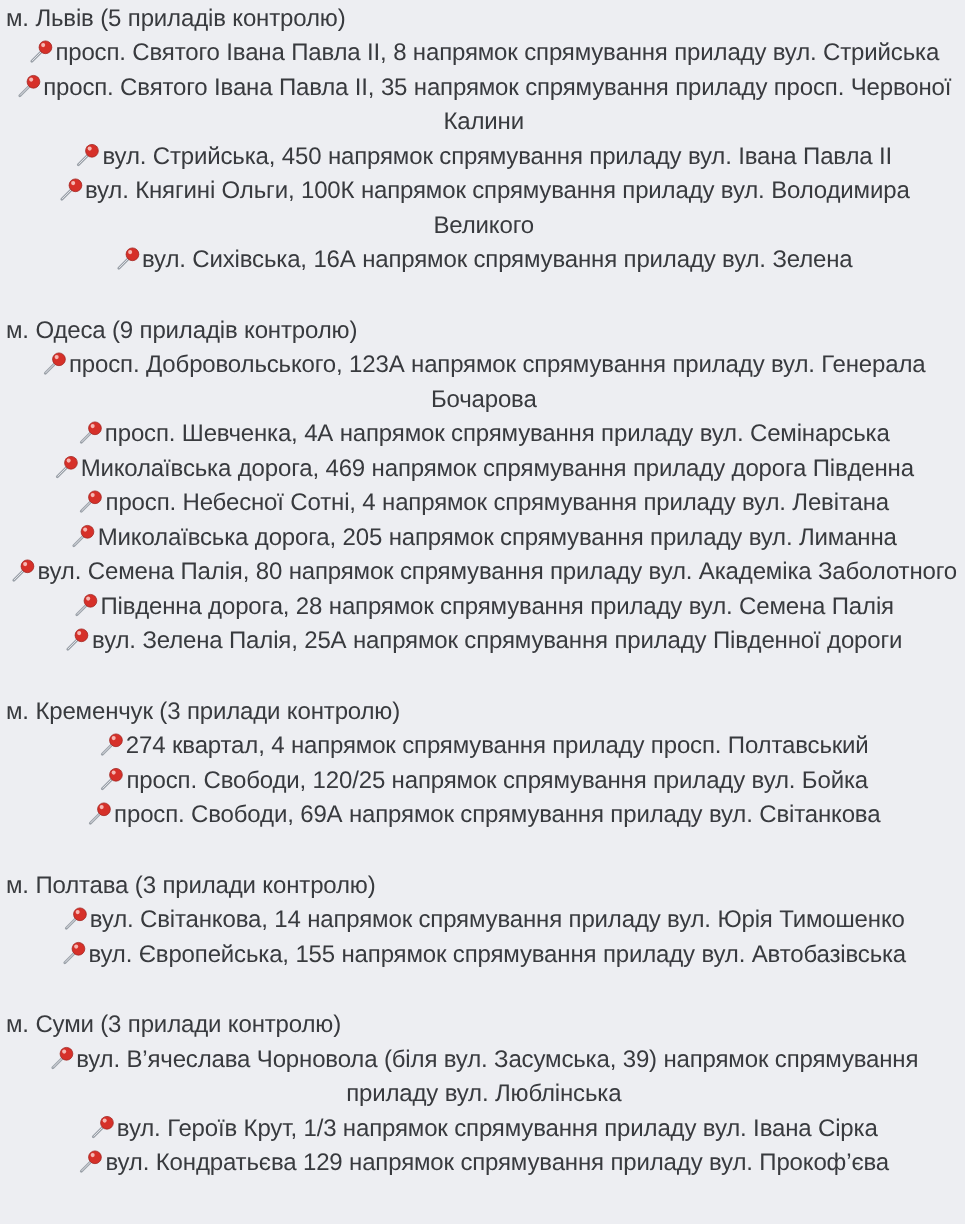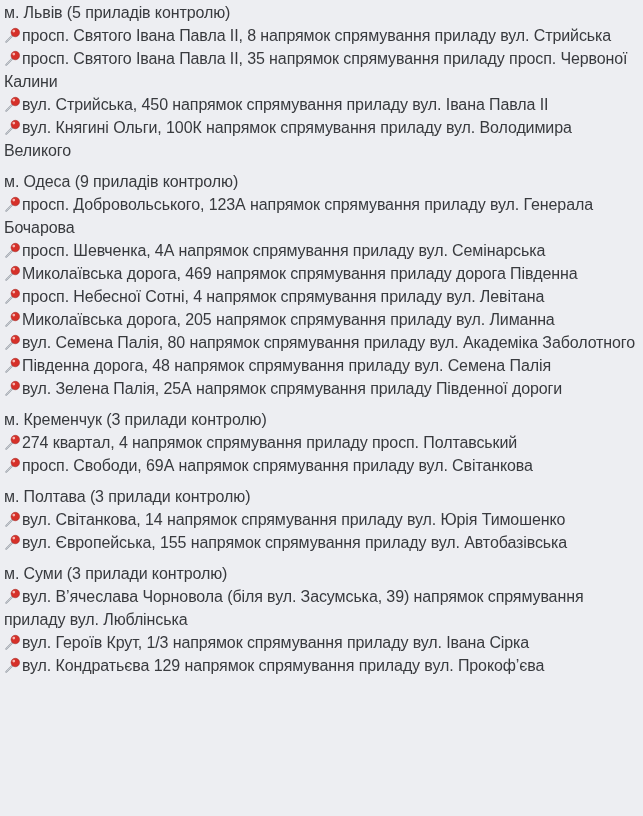--- a/index.html
+++ b/index.html
@@ -15,23 +15,23 @@
     letter-spacing: -0.1px;
   }
   .post {
     box-sizing: border-box;
     width: 643px;
     height: 816px;
     padding: 1px 2px 0 4px;
     border-radius: 18px;
   }
   .section { margin: 0; }
-  .section + .section { margin-top: 8px; }
+  .section + .section { margin-top: 24px; }
   .city-header, .entry { margin: 0; padding: 0; }
-  .entry { white-space: normal; }
+  .entry { white-space: normal; text-align: center; }
   .pin {
     display: inline-block;
     width: 17px;
     height: 17px;
     margin-right: 1px;
     vertical-align: -3px;
   }
   .pin svg { display: block; }
 </style>
 </head>
@@ -65,20 +65,28 @@
   </svg>
 </span><span class="txt">вул. Стрийська, 450 напрямок спрямування приладу вул. Івана Павла II</span></p>
       <p class="entry"><span class="pin">
   <svg width="17" height="17" viewBox="0 0 20 20" aria-hidden="true">
     <path class="pin-needle" d="M2.6 17.4 L11.6 8.4" stroke="#9aa0a8" stroke-width="2.2" stroke-linecap="round" fill="none"></path>
     <path class="pin-needle-shine" d="M3 17 L11.2 8.8" stroke="#e9ebef" stroke-width="0.7" stroke-linecap="round" fill="none"></path>
     <circle class="pin-head" cx="13.3" cy="6.5" r="5" fill="#d63029" stroke="#a02420" stroke-width="0.6"></circle>
     <circle class="pin-head-highlight" cx="11.5" cy="4.8" r="1.6" fill="#f6b7b2"></circle>
   </svg>
 </span><span class="txt">вул. Княгині Ольги, 100К напрямок спрямування приладу вул. Володимира Великого</span></p>
+      <p class="entry"><span class="pin">
+  <svg width="17" height="17" viewBox="0 0 20 20" aria-hidden="true">
+    <path class="pin-needle" d="M2.6 17.4 L11.6 8.4" stroke="#9aa0a8" stroke-width="2.2" stroke-linecap="round" fill="none"></path>
+    <path class="pin-needle-shine" d="M3 17 L11.2 8.8" stroke="#e9ebef" stroke-width="0.7" stroke-linecap="round" fill="none"></path>
+    <circle class="pin-head" cx="13.3" cy="6.5" r="5" fill="#d63029" stroke="#a02420" stroke-width="0.6"></circle>
+    <circle class="pin-head-highlight" cx="11.5" cy="4.8" r="1.6" fill="#f6b7b2"></circle>
+  </svg>
+</span><span class="txt">вул. Сихівська, 16А напрямок спрямування приладу вул. Зелена</span></p>
     </section>
     <section class="section">
       <p class="city-header">м. Одеса (9 приладів контролю)</p>
       <p class="entry"><span class="pin">
   <svg width="17" height="17" viewBox="0 0 20 20" aria-hidden="true">
     <path class="pin-needle" d="M2.6 17.4 L11.6 8.4" stroke="#9aa0a8" stroke-width="2.2" stroke-linecap="round" fill="none"></path>
     <path class="pin-needle-shine" d="M3 17 L11.2 8.8" stroke="#e9ebef" stroke-width="0.7" stroke-linecap="round" fill="none"></path>
     <circle class="pin-head" cx="13.3" cy="6.5" r="5" fill="#d63029" stroke="#a02420" stroke-width="0.6"></circle>
     <circle class="pin-head-highlight" cx="11.5" cy="4.8" r="1.6" fill="#f6b7b2"></circle>
   </svg>
@@ -123,40 +131,48 @@
     <circle class="pin-head-highlight" cx="11.5" cy="4.8" r="1.6" fill="#f6b7b2"></circle>
   </svg>
 </span><span class="txt">вул. Семена Палія, 80 напрямок спрямування приладу вул. Академіка Заболотного</span></p>
       <p class="entry"><span class="pin">
   <svg width="17" height="17" viewBox="0 0 20 20" aria-hidden="true">
     <path class="pin-needle" d="M2.6 17.4 L11.6 8.4" stroke="#9aa0a8" stroke-width="2.2" stroke-linecap="round" fill="none"></path>
     <path class="pin-needle-shine" d="M3 17 L11.2 8.8" stroke="#e9ebef" stroke-width="0.7" stroke-linecap="round" fill="none"></path>
     <circle class="pin-head" cx="13.3" cy="6.5" r="5" fill="#d63029" stroke="#a02420" stroke-width="0.6"></circle>
     <circle class="pin-head-highlight" cx="11.5" cy="4.8" r="1.6" fill="#f6b7b2"></circle>
   </svg>
-</span><span class="txt">Південна дорога, 48 напрямок спрямування приладу вул. Семена Палія</span></p>
+</span><span class="txt">Південна дорога, 28 напрямок спрямування приладу вул. Семена Палія</span></p>
       <p class="entry"><span class="pin">
   <svg width="17" height="17" viewBox="0 0 20 20" aria-hidden="true">
     <path class="pin-needle" d="M2.6 17.4 L11.6 8.4" stroke="#9aa0a8" stroke-width="2.2" stroke-linecap="round" fill="none"></path>
     <path class="pin-needle-shine" d="M3 17 L11.2 8.8" stroke="#e9ebef" stroke-width="0.7" stroke-linecap="round" fill="none"></path>
     <circle class="pin-head" cx="13.3" cy="6.5" r="5" fill="#d63029" stroke="#a02420" stroke-width="0.6"></circle>
     <circle class="pin-head-highlight" cx="11.5" cy="4.8" r="1.6" fill="#f6b7b2"></circle>
   </svg>
 </span><span class="txt">вул. Зелена Палія, 25А напрямок спрямування приладу Південної дороги</span></p>
     </section>
     <section class="section">
       <p class="city-header">м. Кременчук (3 прилади контролю)</p>
       <p class="entry"><span class="pin">
   <svg width="17" height="17" viewBox="0 0 20 20" aria-hidden="true">
     <path class="pin-needle" d="M2.6 17.4 L11.6 8.4" stroke="#9aa0a8" stroke-width="2.2" stroke-linecap="round" fill="none"></path>
     <path class="pin-needle-shine" d="M3 17 L11.2 8.8" stroke="#e9ebef" stroke-width="0.7" stroke-linecap="round" fill="none"></path>
     <circle class="pin-head" cx="13.3" cy="6.5" r="5" fill="#d63029" stroke="#a02420" stroke-width="0.6"></circle>
     <circle class="pin-head-highlight" cx="11.5" cy="4.8" r="1.6" fill="#f6b7b2"></circle>
   </svg>
 </span><span class="txt">274 квартал, 4 напрямок спрямування приладу просп. Полтавський</span></p>
+      <p class="entry"><span class="pin">
+  <svg width="17" height="17" viewBox="0 0 20 20" aria-hidden="true">
+    <path class="pin-needle" d="M2.6 17.4 L11.6 8.4" stroke="#9aa0a8" stroke-width="2.2" stroke-linecap="round" fill="none"></path>
+    <path class="pin-needle-shine" d="M3 17 L11.2 8.8" stroke="#e9ebef" stroke-width="0.7" stroke-linecap="round" fill="none"></path>
+    <circle class="pin-head" cx="13.3" cy="6.5" r="5" fill="#d63029" stroke="#a02420" stroke-width="0.6"></circle>
+    <circle class="pin-head-highlight" cx="11.5" cy="4.8" r="1.6" fill="#f6b7b2"></circle>
+  </svg>
+</span><span class="txt">просп. Свободи, 120/25 напрямок спрямування приладу вул. Бойка</span></p>
       <p class="entry"><span class="pin">
   <svg width="17" height="17" viewBox="0 0 20 20" aria-hidden="true">
     <path class="pin-needle" d="M2.6 17.4 L11.6 8.4" stroke="#9aa0a8" stroke-width="2.2" stroke-linecap="round" fill="none"></path>
     <path class="pin-needle-shine" d="M3 17 L11.2 8.8" stroke="#e9ebef" stroke-width="0.7" stroke-linecap="round" fill="none"></path>
     <circle class="pin-head" cx="13.3" cy="6.5" r="5" fill="#d63029" stroke="#a02420" stroke-width="0.6"></circle>
     <circle class="pin-head-highlight" cx="11.5" cy="4.8" r="1.6" fill="#f6b7b2"></circle>
   </svg>
 </span><span class="txt">просп. Свободи, 69А напрямок спрямування приладу вул. Світанкова</span></p>
     </section>
     <section class="section">

